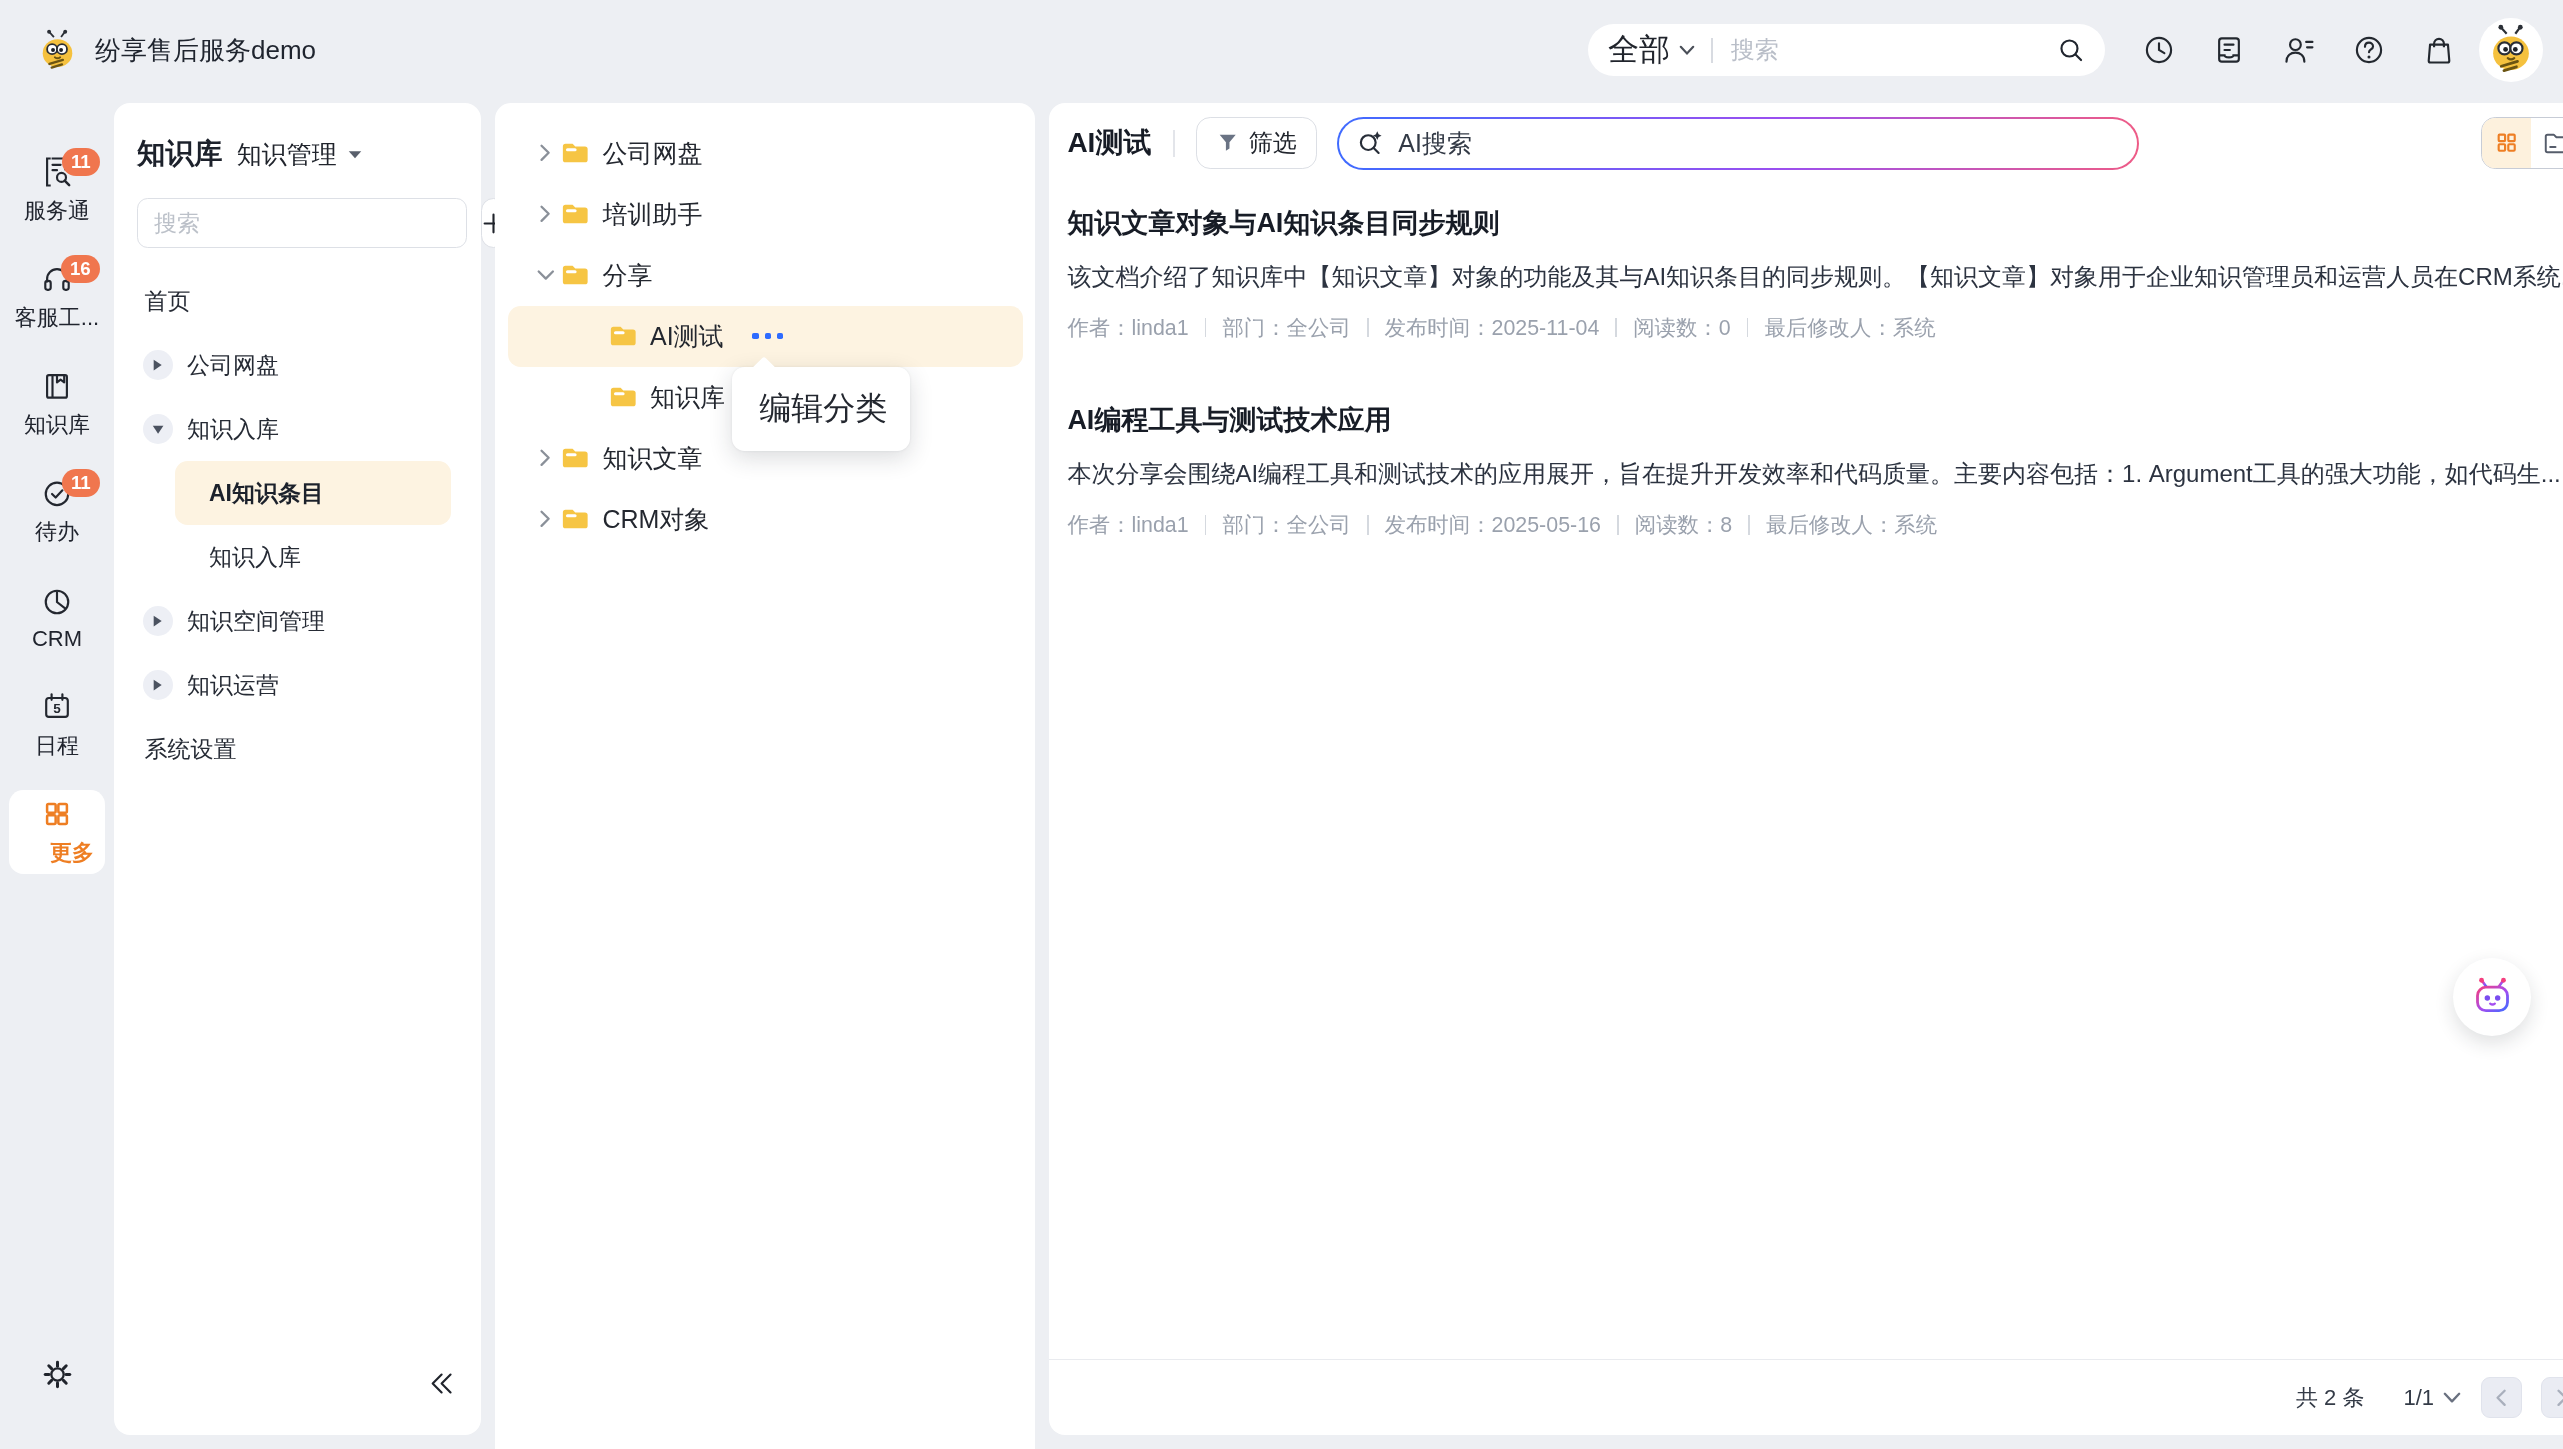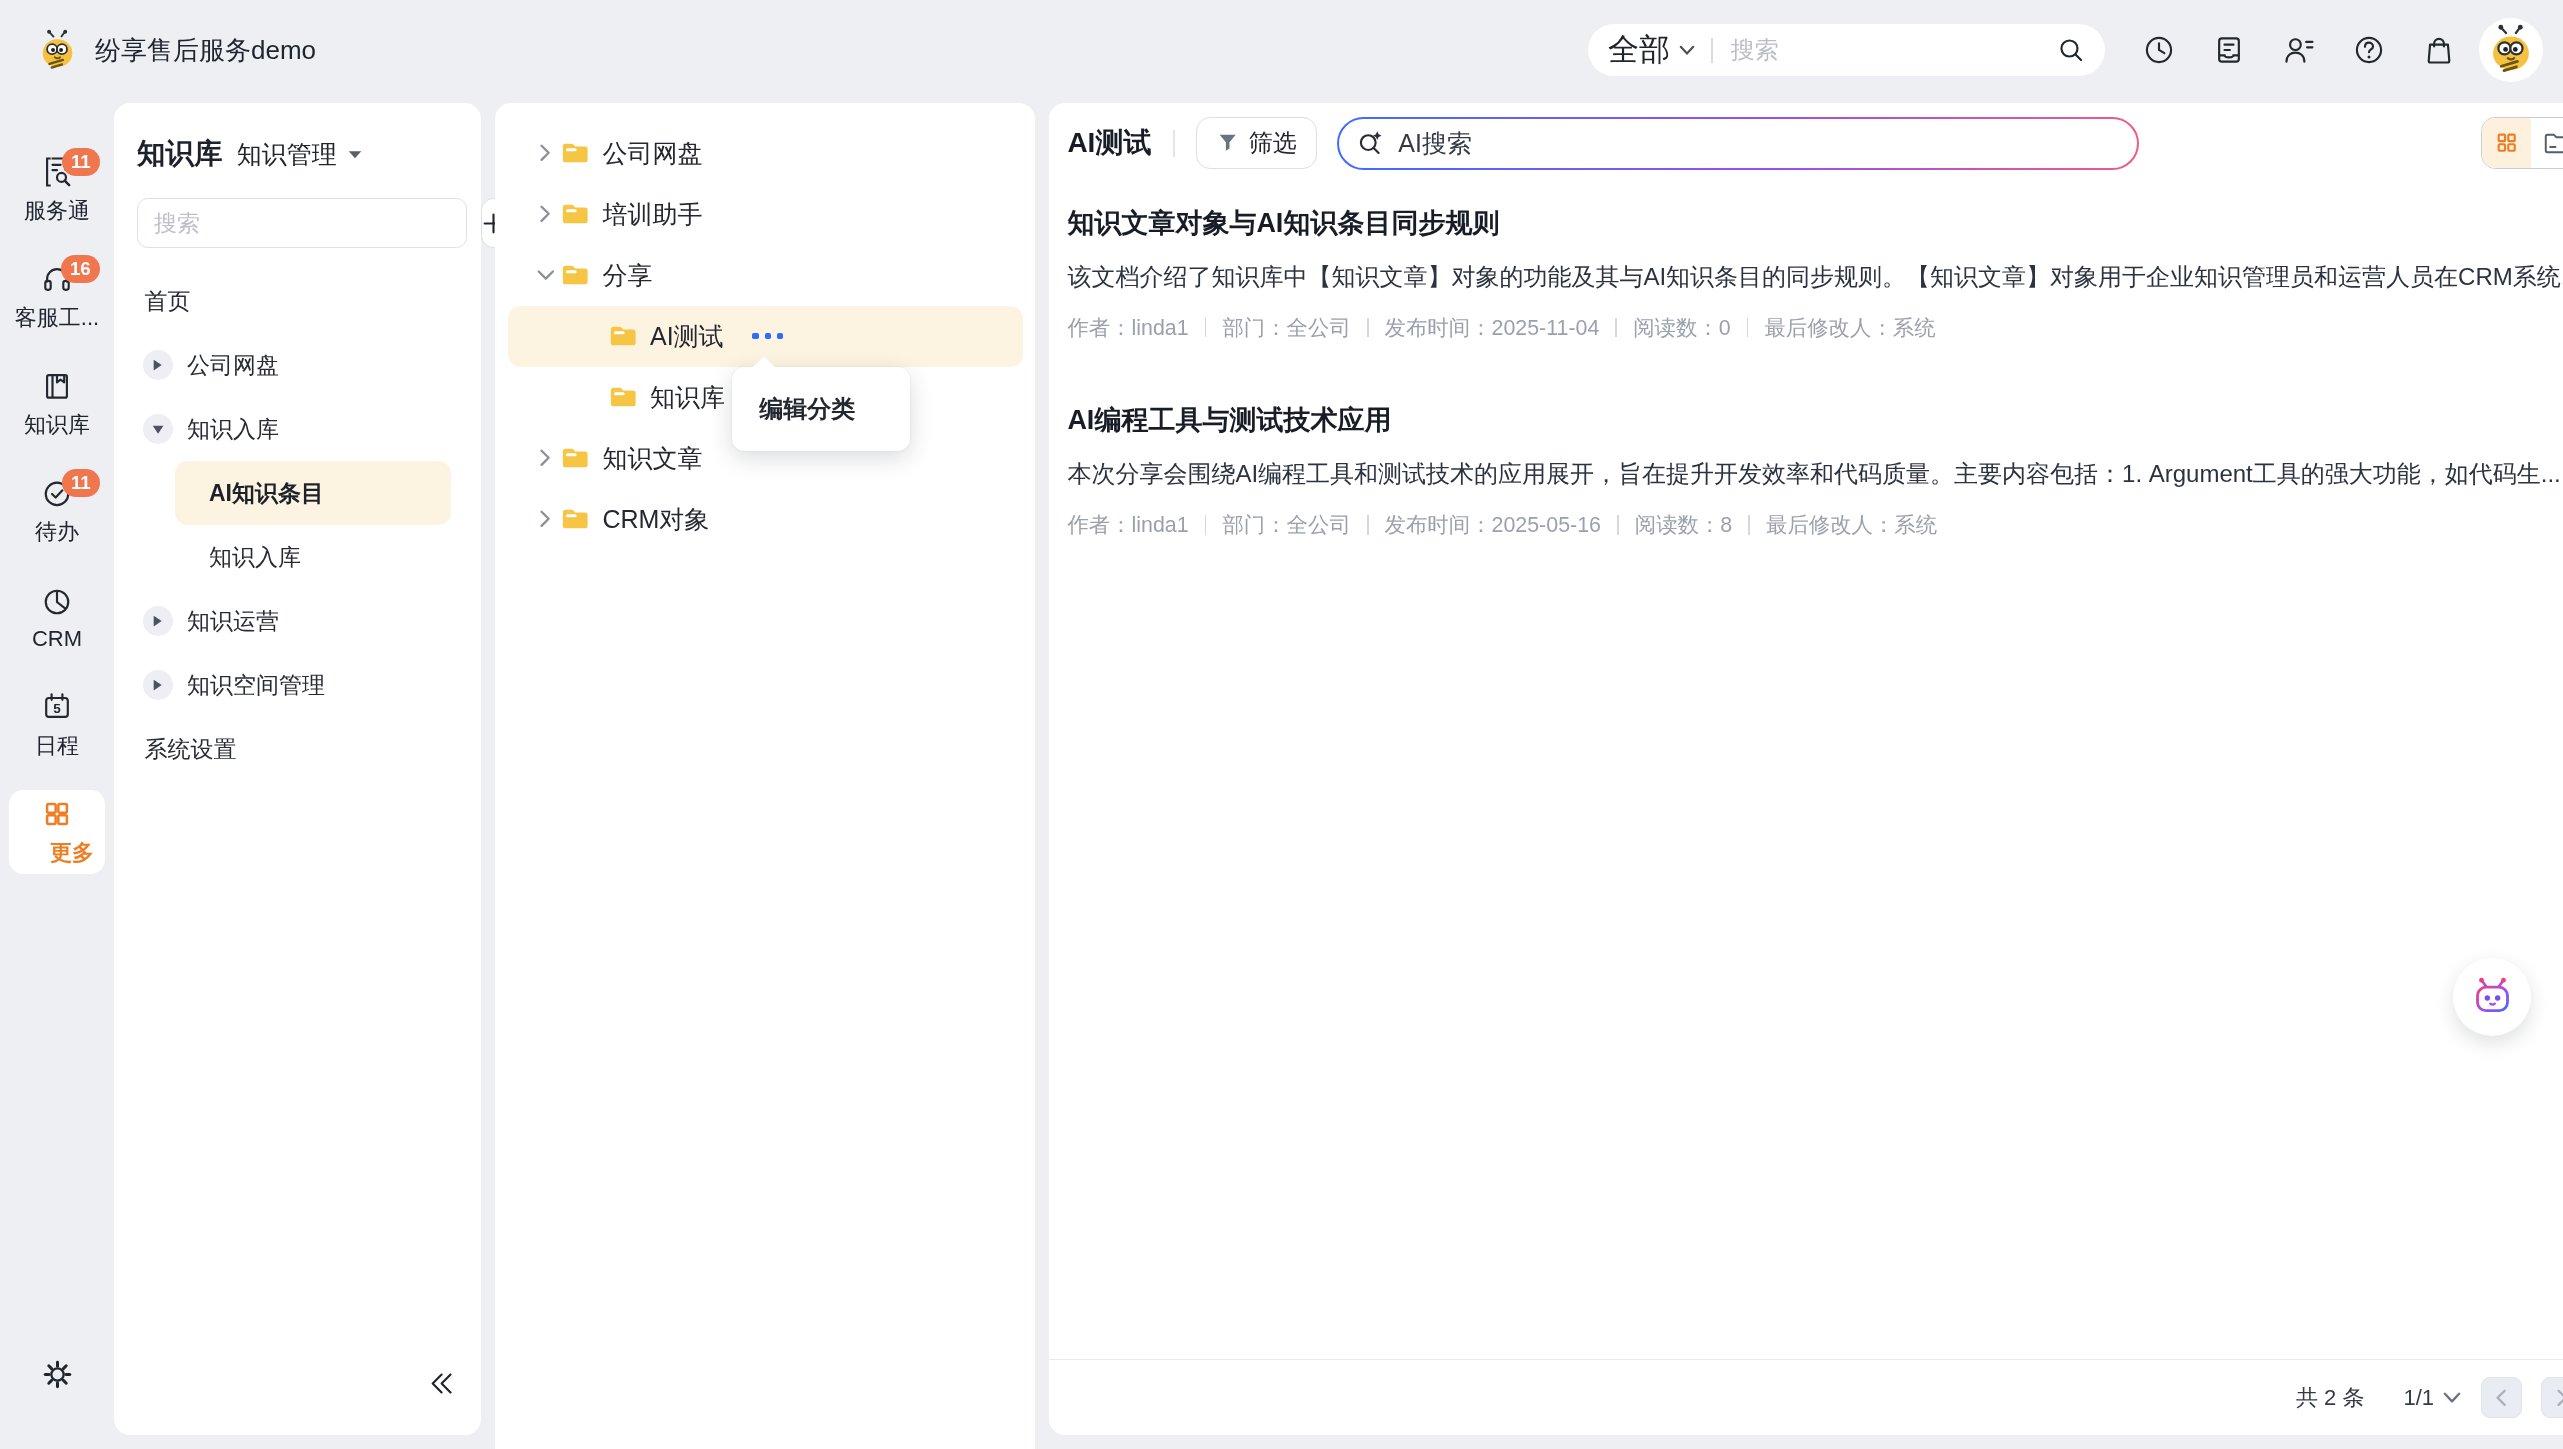--- a/index.html
+++ b/index.html
@@ -59,21 +59,21 @@
   .tree-row{height:61px;display:flex;align-items:center;border-radius:12.5px;padding-left:27px;cursor:pointer;}
   .tree-row .chev{width:21.4px;display:flex;justify-content:center;flex:0 0 auto;}
   .tree-row .folder{margin-left:5.3px;display:flex;flex:0 0 auto;}
   .tree-row .tree-label{margin-left:12.5px;white-space:nowrap;}
   .tree-row.child{padding-left:96px;}
   .tree-row.selected{background:#fdf3e1;}
   .dots{display:flex;gap:6.2px;margin-left:27px;cursor:pointer;padding:5.3px 1.8px;}
   .dots i{width:6.2px;height:6.2px;border-radius:1.8px;background:#2e6bff;display:block;}
   .context-menu{position:absolute;left:237px;top:264px;width:178px;height:84px;background:#fff;border-radius:12.5px;box-shadow:0 7.1px 23px rgba(30,36,50,.16),0 0 2.7px rgba(30,36,50,.08);display:flex;align-items:center;padding-left:27px;box-sizing:border-box;}
   .context-menu::before{content:"";position:absolute;top:-7.1px;left:23px;width:18px;height:18px;background:#fff;transform:rotate(45deg);border-radius:2.7px;}
-  .menu-item{font-size:24px;color:#23272f;cursor:pointer;position:relative;font-weight:bold;}
+  .menu-item{font-size:32px;color:#23272f;cursor:pointer;position:relative;}
 
   
   .panel-main{flex:1;height:1332px;margin-right:19.6px;position:relative;padding:0 28.5px 0 18px;box-sizing:border-box;}
   .main-header{display:flex;align-items:center;margin-top:12.5px;height:55px;}
   .main-title{font-size:28px;font-weight:bold;color:#171c26;white-space:nowrap;}
   .mh-divider{width:1.8px;height:27px;background:#e3e5ea;margin:0 21.4px;}
   .filter-btn{height:52px;padding:0 19.6px;border:1.8px solid #dcdfe5;border-radius:14.2px;background:#fff;display:flex;align-items:center;gap:10.7px;cursor:pointer;box-sizing:border-box;}
   .filter-label{font-size:24px;color:#20242c;}
   .ai-search{margin-left:19.6px;width:802px;height:53px;border:2.7px solid transparent;border-radius:27px;background:linear-gradient(#fff,#fff) padding-box,linear-gradient(90deg,#3f6bff 0%,#9a4ff0 55%,#ee5b86 100%) border-box;display:flex;align-items:center;padding:0 9px 0 18px;box-sizing:border-box;}
   .ai-input{flex:1;border:none;outline:none;background:transparent;font-size:25px;color:#333a46;margin-left:12.5px;font-family:inherit;}
@@ -317,29 +317,29 @@
           </div>
         <div class="kp-row child">
             <span>知识入库</span>
           </div>
         <div class="kp-row">
           <span class="kp-toggle">
               <svg width="12.5" height="14.2" viewBox="0 0 14 16">
                 <path d="M3,2 l9,6 -9,6 z" fill="#4b5260"></path>
               </svg>
             </span>
-          <span>知识运营</span>
+          <span>知识空间管理</span>
         </div>
         <div class="kp-row">
           <span class="kp-toggle">
               <svg width="12.5" height="14.2" viewBox="0 0 14 16">
                 <path d="M3,2 l9,6 -9,6 z" fill="#4b5260"></path>
               </svg>
             </span>
-          <span>知识空间管理</span>
+          <span>知识运营</span>
         </div>
         <div class="kp-row plain">
             <span>系统设置</span>
           </div>
       </div>
       <span class="kp-collapse">
         <svg width="27" height="25" viewBox="0 0 30 28">
             <g fill="none" stroke="#20242c" stroke-width="2.4" stroke-linecap="round" stroke-linejoin="round">
               <polyline points="14,4 4,14 14,24"></polyline>
               <polyline points="24,4 14,14 24,24"></polyline>

